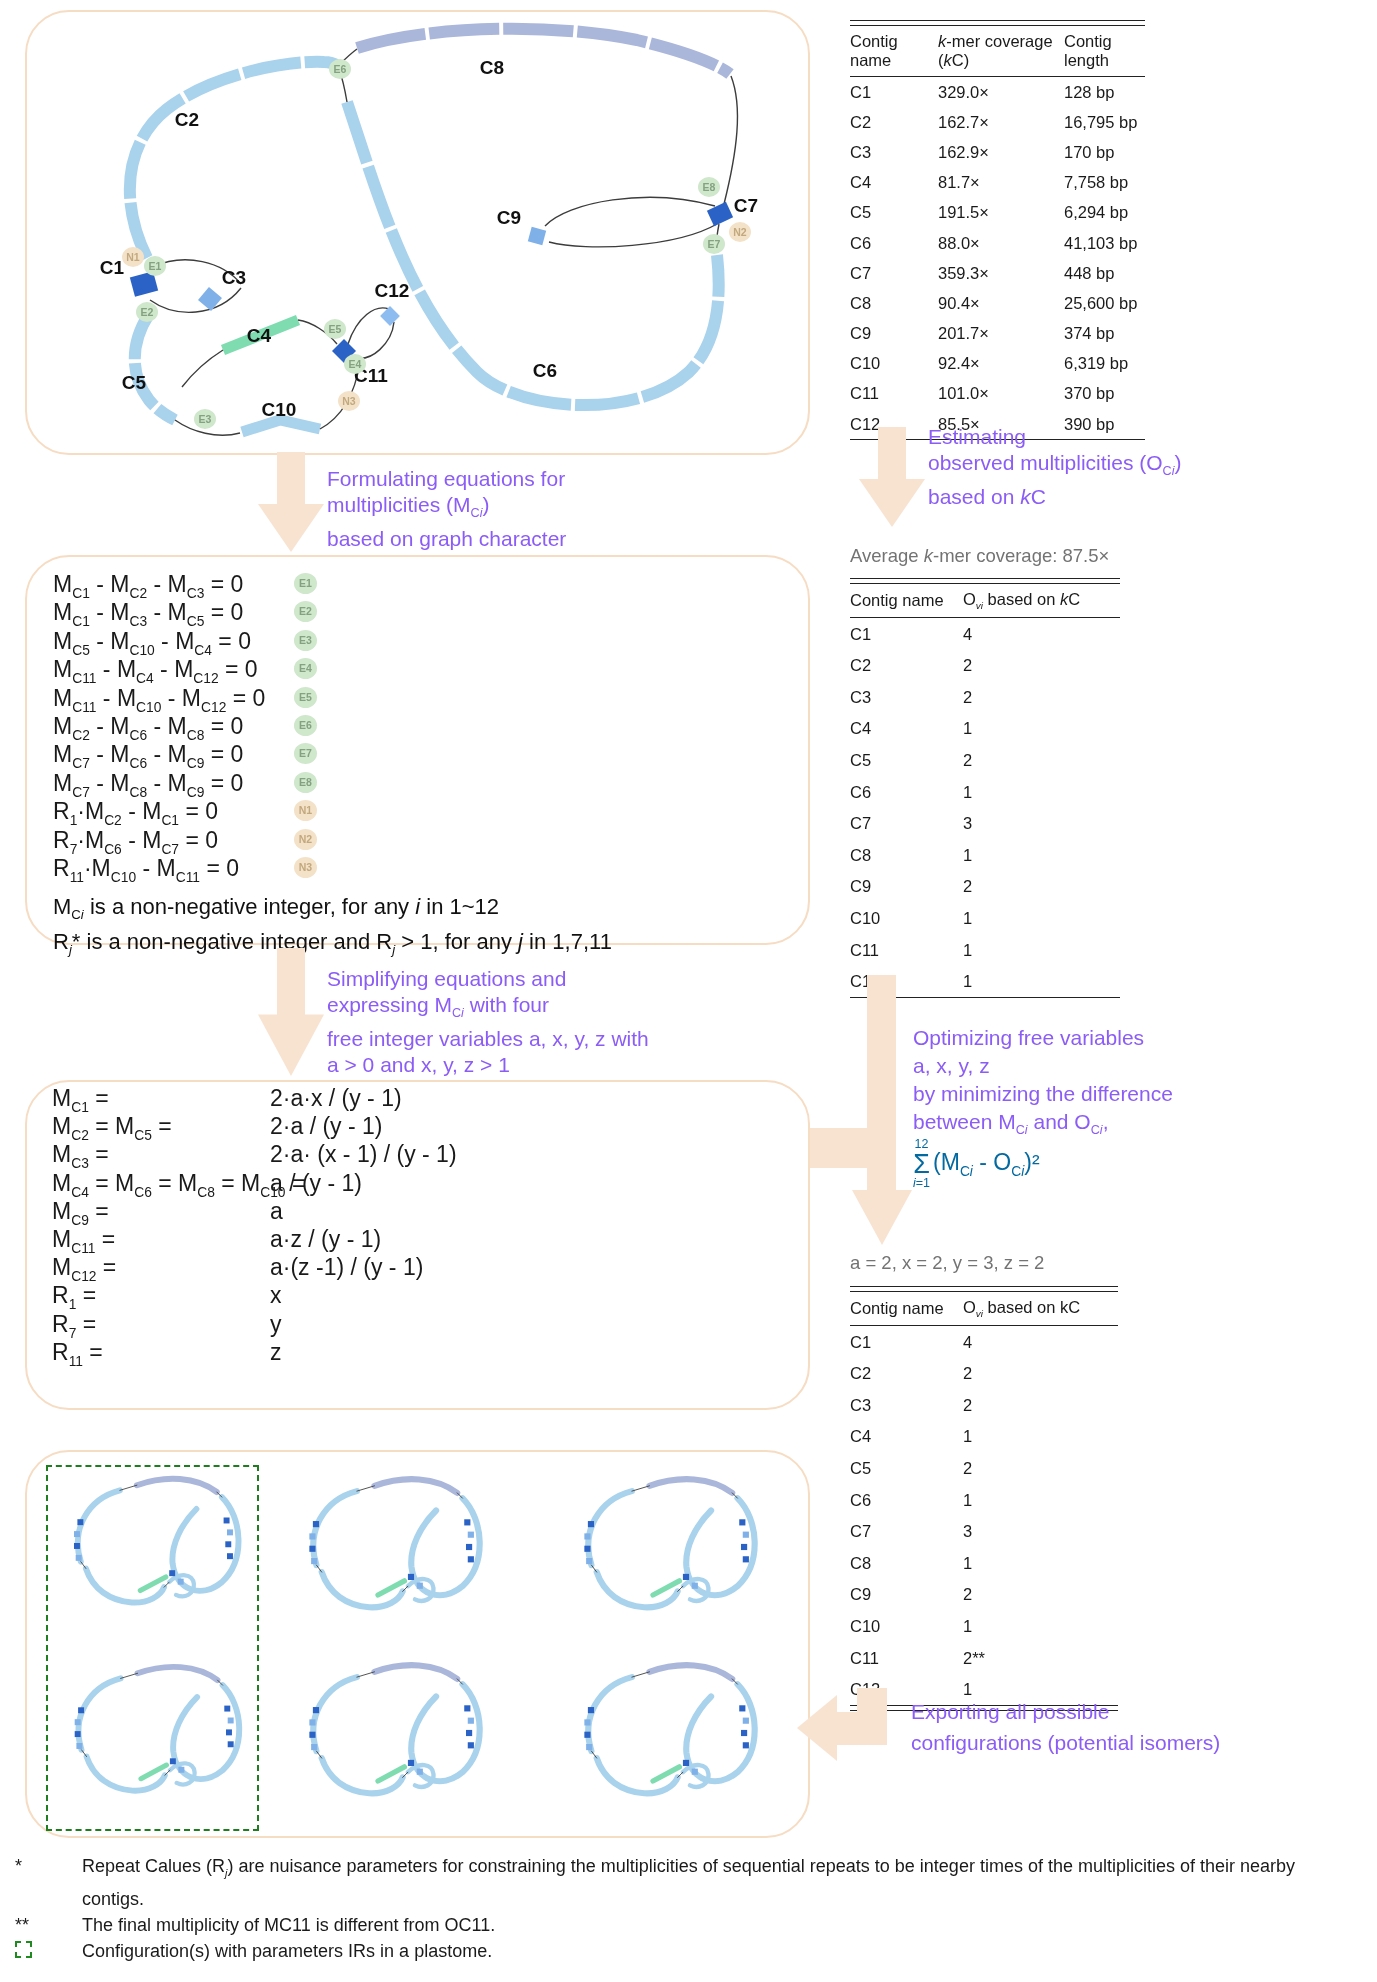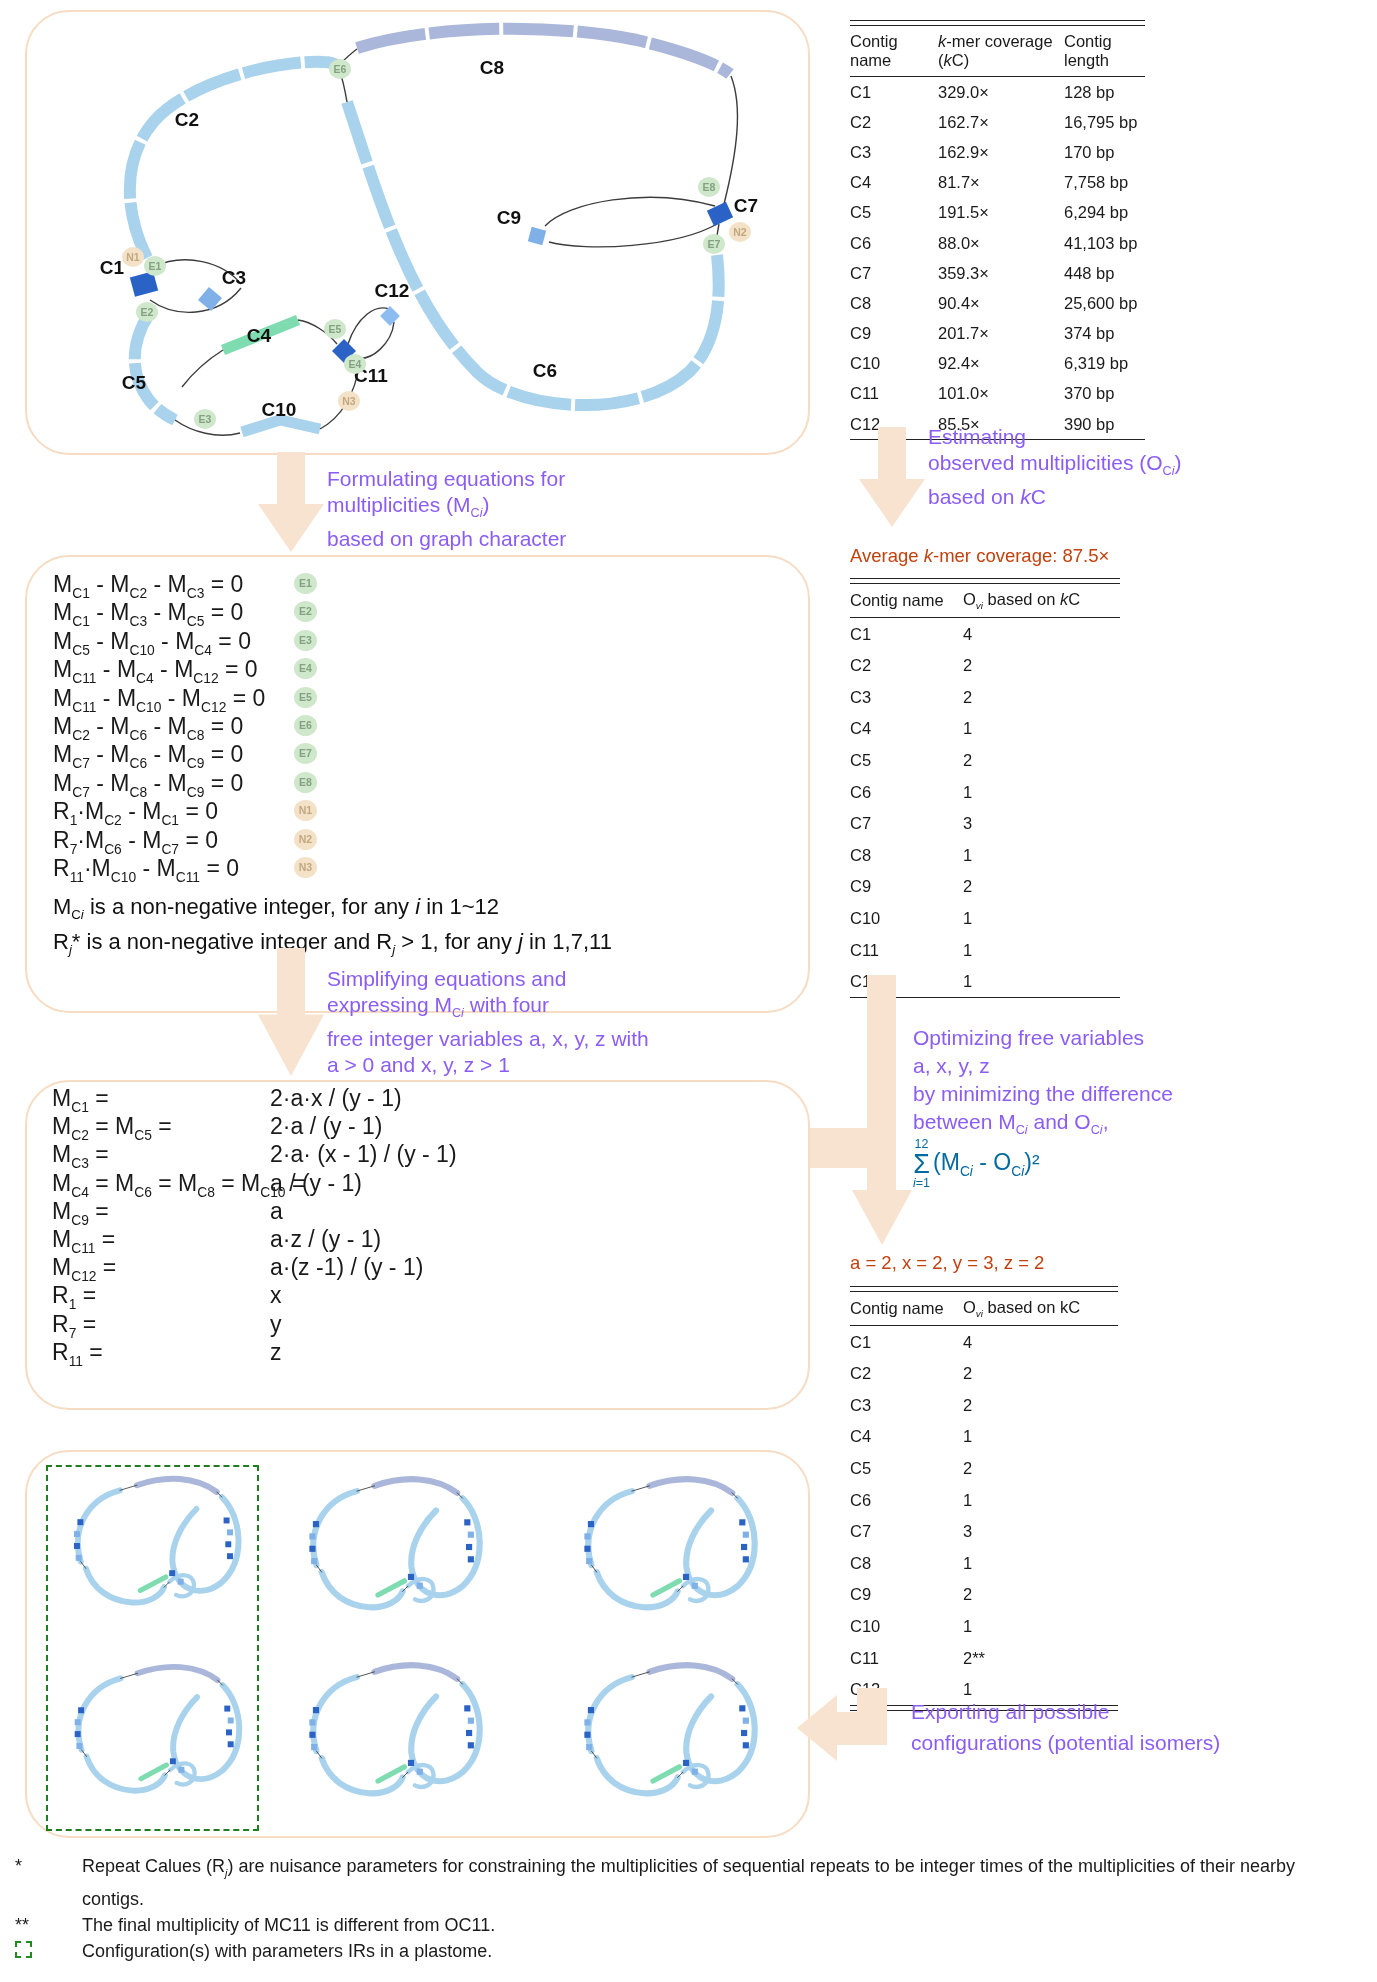--- a/index.html
+++ b/index.html
@@ -22,21 +22,21 @@
   .eq-row{position:relative;height:28.4px;line-height:28.4px;font-size:23px;padding-left:26px;}
   .eq-row .badge{position:absolute;left:267px;top:3px;width:23px;height:21px;border-radius:50%;
      font-size:10.5px;line-height:21px;text-align:center;font-weight:bold;}
   .badge.edge{background:#cfe7cb;color:#84a181;}
   .badge.node{background:#f3e2c8;color:#c2a87e;}
   .eq-notes{margin-top:12px;padding-left:26px;font-size:22px;line-height:26.5px;color:#111;}
   sub{font-size:60%;}
   
   .ex-row{position:relative;height:28.2px;line-height:28.2px;font-size:23px;padding-left:25px;}
   .ex-row .ex-r{position:absolute;left:243px;top:0;}
-  .black-line{position:absolute;font-size:18.5px;color:#c2410c;white-space:nowrap;}
+  .black-line{position:absolute;font-size:18.5px;color:#737373;white-space:nowrap;}
   
   .formula{position:absolute;display:flex;align-items:center;color:#0369a1;}
   .formula .sig{display:flex;flex-direction:column;align-items:center;font-size:12.5px;line-height:13px;}
   .formula .sig .s{font-size:27px;line-height:26px;}
   .formula .expr{font-size:23px;margin-left:3px;}
   
   .footnotes{position:absolute;left:15px;top:1853px;width:1340px;font-size:18px;line-height:26px;}
   .fn-row{display:flex;}
   .fn-marker{width:67px;flex:none;}
   .fn-text{flex:1;}
@@ -308,21 +308,21 @@
             <td>1</td>
           </tr>
           <tr>
             <td>C12</td>
             <td>1</td>
           </tr>
         </tbody>
       </table>
     </div>
 
-  <div class="pbox" style="left:25px;top:555px;width:785px;height:458px;">
+  <div class="pbox" style="left:25px;top:555px;width:785px;height:390px;">
     <div id="eq-rows" style="padding-top:13px;">
         <div class="eq-row"><span>M<sub>C1</sub> - M<sub>C2</sub> - M<sub>C3</sub> = 0</span><span class="badge edge">E1</span></div>
         <div class="eq-row"><span>M<sub>C1</sub> - M<sub>C3</sub> - M<sub>C5</sub> = 0</span><span class="badge edge">E2</span></div>
         <div class="eq-row"><span>M<sub>C5</sub> - M<sub>C10</sub> - M<sub>C4</sub> = 0</span><span class="badge edge">E3</span></div>
         <div class="eq-row"><span>M<sub>C11</sub> - M<sub>C4</sub> - M<sub>C12</sub> = 0</span><span class="badge edge">E4</span></div>
         <div class="eq-row"><span>M<sub>C11</sub> - M<sub>C10</sub> - M<sub>C12</sub> = 0</span><span class="badge edge">E5</span></div>
         <div class="eq-row"><span>M<sub>C2</sub> - M<sub>C6</sub> - M<sub>C8</sub> = 0</span><span class="badge edge">E6</span></div>
         <div class="eq-row"><span>M<sub>C7</sub> - M<sub>C6</sub> - M<sub>C9</sub> = 0</span><span class="badge edge">E7</span></div>
         <div class="eq-row"><span>M<sub>C7</sub> - M<sub>C8</sub> - M<sub>C9</sub> = 0</span><span class="badge edge">E8</span></div>
         <div class="eq-row"><span>R<sub>1</sub>·M<sub>C2</sub> - M<sub>C1</sub> = 0</span><span class="badge node">N1</span></div>

